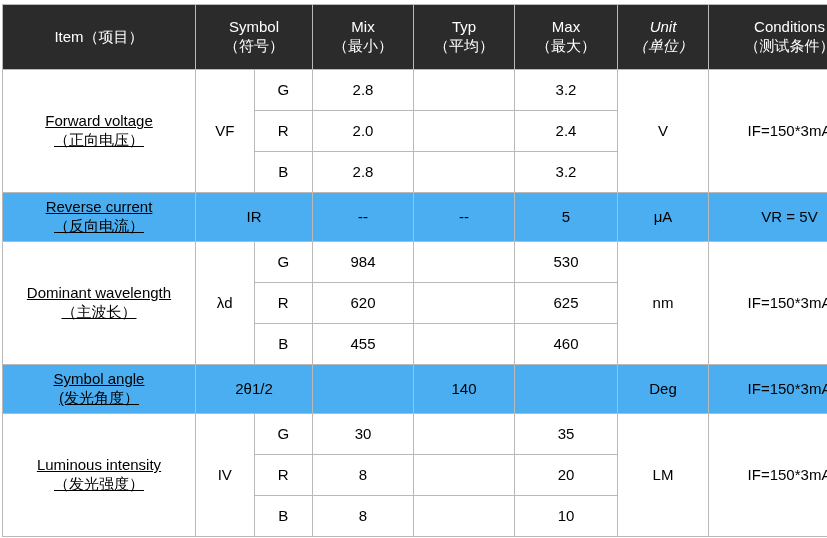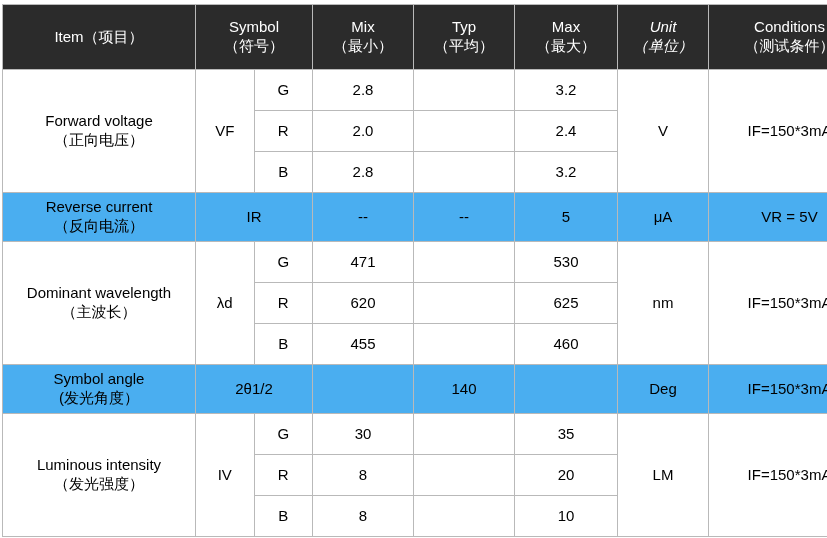--- a/index.html
+++ b/index.html
@@ -38,20 +38,21 @@
   }
   .row-white td {
     background: #ffffff;
   }
   .row-blue td {
     background: #4aaef0;
     color: #000000;
   }
   .cell-item {
     font-size: 15px;
+    text-decoration: underline;
   }
   .cell-sub {
     display: block;
   }
   .h-item   { width: 186px; }
   .h-symbol { width: 110px; }
   .h-mix    { width: 94px; margin-left: 31px; }
   .h-typ    { width: 94px; }
   .h-max    { width: 96px; }
   .h-unit   { width: 84px; font-style: italic; }
@@ -137,21 +138,21 @@
       <td>VR = 5V</td>
     </tr>
 
     <tr class="row-white">
       <td class="cell-item" rowspan="3">
         <span>Dominant wavelength</span>
         <span class="cell-sub">（主波长）</span>
       </td>
       <td class="sym-cell" rowspan="3">λd</td>
       <td class="chan-cell tall-3">G</td>
-      <td class="tall-3">471</td>
+      <td class="tall-3">984</td>
       <td class="tall-3"></td>
       <td class="tall-3">530</td>
       <td rowspan="3">nm</td>
       <td rowspan="3">IF=150*3mA</td>
     </tr>
     <tr class="row-white">
       <td class="chan-cell tall-3">R</td>
       <td class="tall-3">620</td>
       <td class="tall-3"></td>
       <td class="tall-3">625</td>

